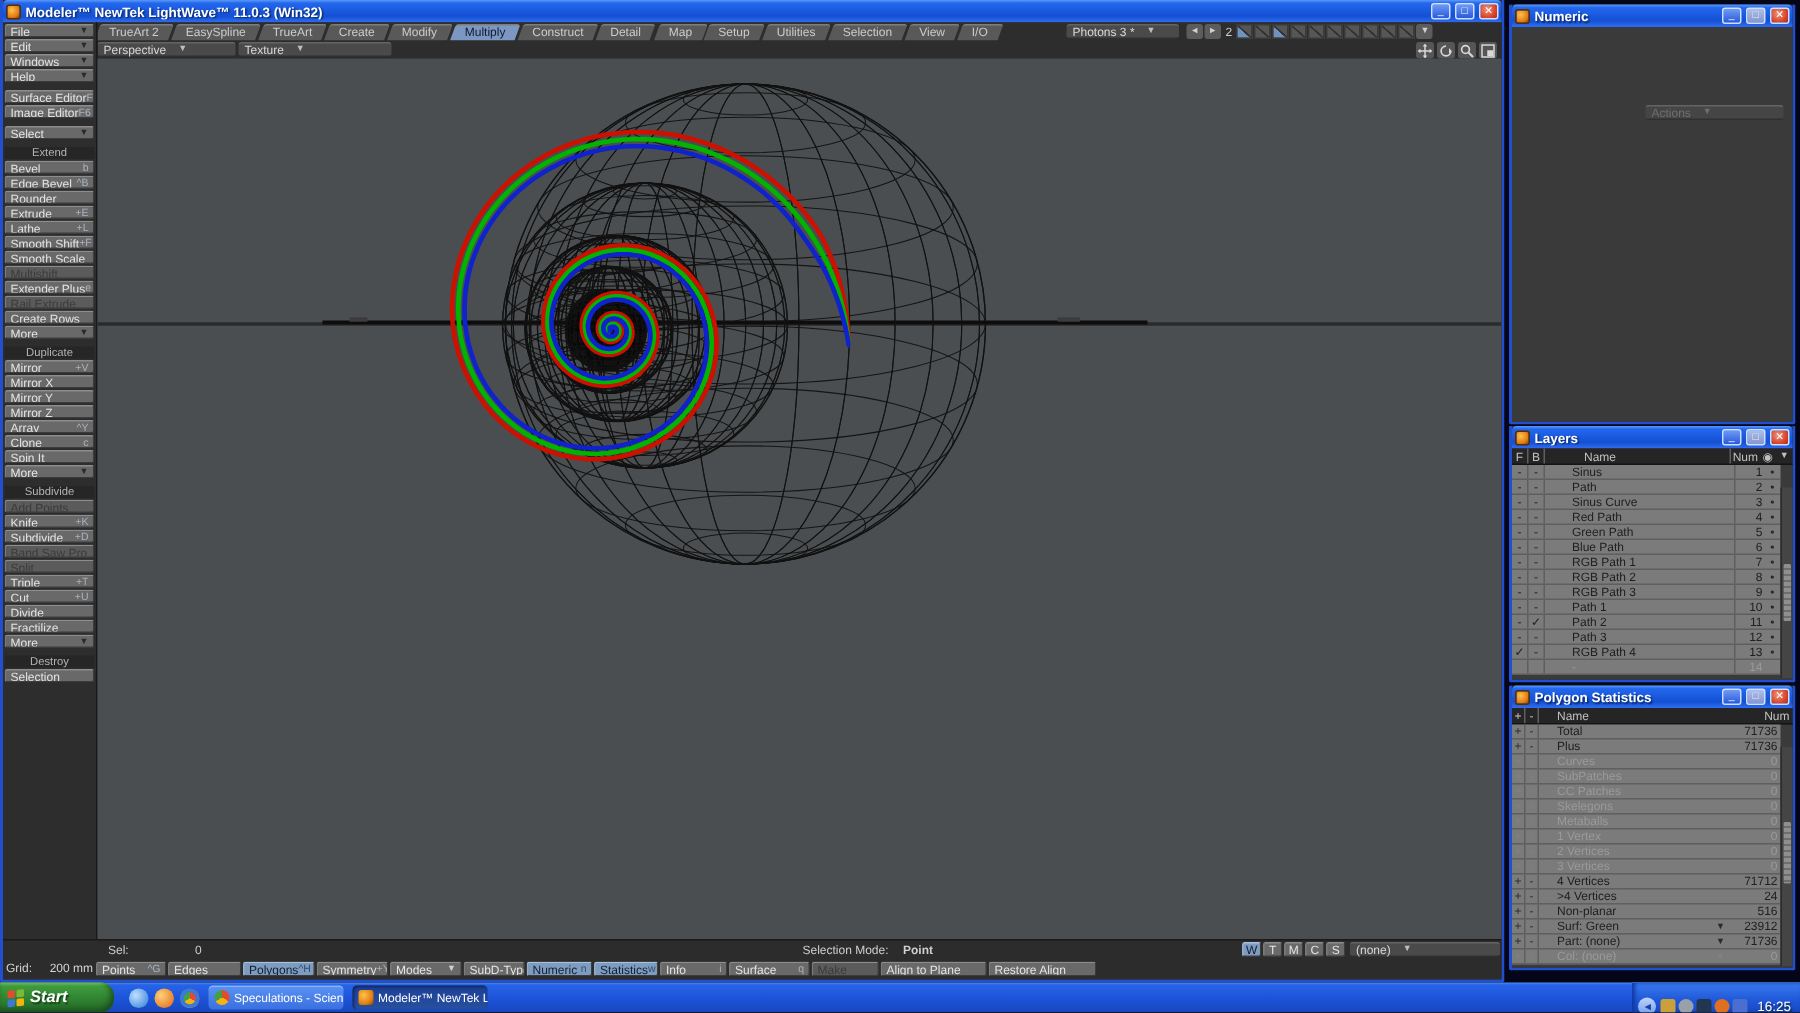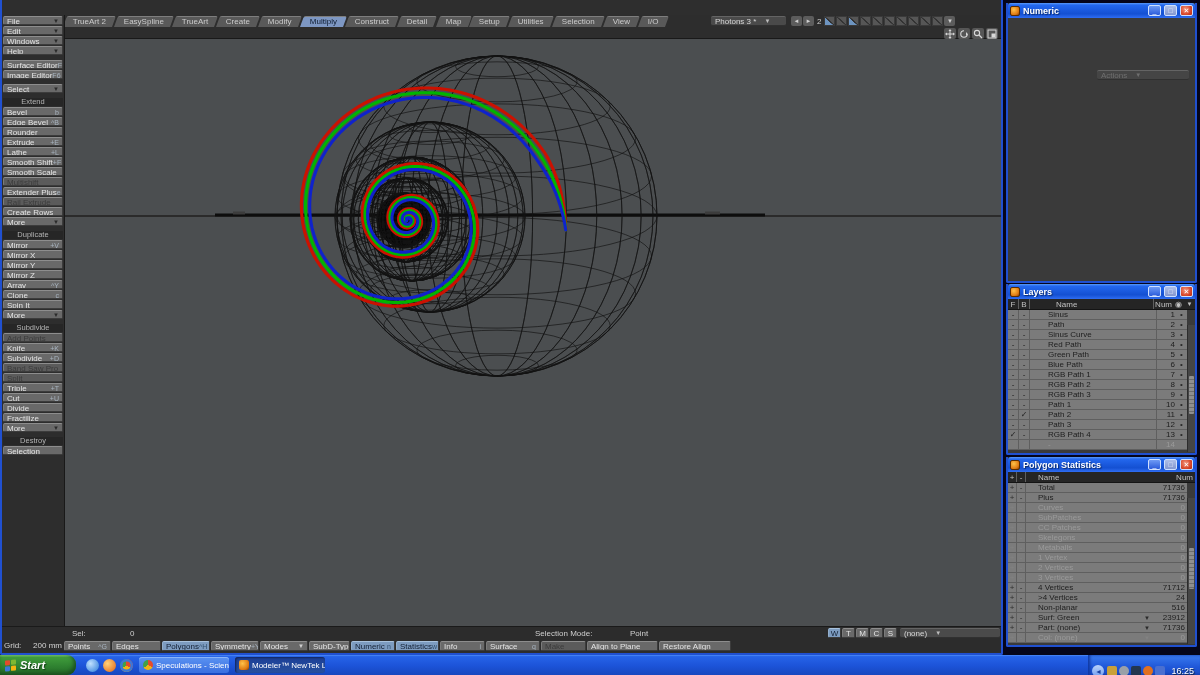--- a/index.html
+++ b/index.html
@@ -117,20 +117,27 @@
     font-size:7px;display:flex;align-items:center;justify-content:center;}
   .trico{width:10px;height:10px;border-radius:2px;flex:0 0 auto;}
   #clock{color:#fff;font-size:9px;margin-left:3px;text-shadow:1px 1px 1px #123;}
 </style>
 </head>
 <body>
 
 <div id="desktop">
 
   <div id="main-win" class="xp-win">
+    <div class="xp-title">
+      <span class="t-icon"></span>
+      <span class="t-text">Modeler™ NewTek LightWave™ 11.0.3 (Win32)</span>
+      <span class="tbtn min">_</span>
+      <span class="tbtn max">□</span>
+      <span class="tbtn close">✕</span>
+    </div>
 
     <div id="menu-area">
       <div id="tab-row">
           <div class="tab">
             <span>TrueArt 2</span>
           </div>
           <div class="tab">
             <span>EasySpline</span>
           </div>
           <div class="tab">
@@ -184,20 +191,30 @@
             <span class="tile sel"></span>
             <span class="tile"></span>
             <span class="tile"></span>
             <span class="tile"></span>
             <span class="tile"></span>
             <span class="tile"></span>
             <span class="tile"></span>
             <span class="tile"></span>
           </span>
         <span class="nav">▼</span>
+      </div>
+      <div id="row2">
+        <div class="drop" style="width:92px;">
+          <span>Perspective</span>
+            <span class="dd">▼</span>
+        </div>
+        <div class="drop" style="width:102px;">
+          <span>Texture</span>
+            <span class="dd">▼</span>
+        </div>
       </div>
       <div id="vp-icons">
         <span class="vicon">
           <svg width="10" height="10" viewBox="0 0 10 10">
               <path d="M5 0L3.5 2h3zM5 10l-1.5-2h3zM0 5l2-1.5v3zM10 5l-2-1.5v3zM4.5 2h1v6h-1zM2 4.5h6v1H2z" fill="#d8d8d8"></path>
             </svg>
         </span>
         <span class="vicon">
           <svg width="10" height="10" viewBox="0 0 10 10">
               <path d="M5 1.2a3.8 3.8 0 1 0 3.8 3.8h-1.1A2.7 2.7 0 1 1 5 2.3z" fill="#d8d8d8"></path>
@@ -516,21 +533,21 @@
           <ellipse cx="339" cy="205.8631258301639" rx="8.343458848123582" ry="2.0858647120308955" fill="none" stroke="#121212" stroke-width="0.7" opacity="1"></ellipse>
           <polyline points="500.7,190.9 500.5,184.6 500.1,178.3 499.5,172.1 498.5,165.9 497.4,159.7 496.0,153.6 494.4,147.6 492.5,141.7 490.4,135.9 488.1,130.2 485.6,124.6 482.8,119.1 479.7,113.8 476.1,108.8 472.4,103.9 468.6,99.3 464.5,94.8 460.3,90.5 456.0,86.4 451.5,82.5 446.9,78.8 442.2,75.3 437.4,72.0 432.5,68.9 427.5,66.1 422.4,63.4 417.2,61.0 412.0,58.8 406.7,56.8 401.3,55.1 396.0,53.5 390.6,52.2 385.1,51.1 379.7,50.3 374.3,49.6 368.9,49.2 363.5,49.0 358.1,49.0 352.7,49.2 347.4,49.7 342.2,50.3 337.0,51.1 331.9,52.2 326.8,53.4 321.8,54.9 317.0,56.5 312.2,58.3 307.5,60.3 302.9,62.5 298.4,64.8 294.1,67.3 289.9,70.0 285.8,72.8 281.8,75.7 278.0,78.8 274.4,82.0 270.9,85.4 267.5,88.8 264.3,92.4 261.3,96.1 258.4,99.9 255.7,103.7 253.2,107.7 250.8,111.7 248.6,115.8 246.6,120.0 244.8,124.2 243.2,128.4 241.7,132.7 240.4,137.1 239.3,141.4 238.4,145.8 237.6,150.2 237.0,154.6 236.7,158.9 236.4,163.3 236.4,167.6 236.5,172.0 236.8,176.3 237.3,180.5 237.9,184.7 238.7,188.9 239.7,193.0 240.8,197.0 242.1,201.0 243.5,204.9 245.1,208.7 246.8,212.4 248.6,216.0 250.6,219.6 252.7,223.0 255.0,226.3 257.3,229.5 259.8,232.7 262.3,235.6 265.0,238.5 267.8,241.3 270.6,243.9 273.6,246.4 276.6,248.7 279.7,250.9 282.9,253.0 286.1,255.0 289.4,256.8 292.8,258.4 296.2,259.9 299.6,261.3 303.1,262.5 306.6,263.6 310.1,264.6 313.6,265.3 317.1,266.0 320.7,266.5 324.2,266.9 327.7,267.1 331.3,267.1 334.8,267.1 338.2,266.9 341.7,266.5 345.1,266.0 348.5,265.4 351.8,264.7 355.1,263.8 358.3,262.8 361.4,261.7 364.5,260.5 367.6,259.1 370.5,257.7 373.4,256.1 376.2,254.4 378.9,252.7 381.5,250.8 384.1,248.8 386.5,246.8 388.9,244.6 391.1,242.4 393.3,240.1 395.3,237.8 397.2,235.3 399.1,232.8 400.8,230.3 402.4,227.7 403.9,225.0 405.2,222.3 406.5,219.6 407.6,216.8 408.7,214.0 409.6,211.2 410.4,208.4 411.0,205.5 411.6,202.7 412.0,199.8 412.4,197.0 412.6,194.1 412.7,191.3 412.6,188.4 412.5,185.6 412.3,182.8 411.9,180.0 411.4,177.3 410.9,174.6 410.2,172.0 409.4,169.3 408.6,166.8 407.6,164.2 406.5,161.8 405.4,159.4 404.1,157.0 402.8,154.7 401.4,152.5 399.9,150.4 398.3,148.3 396.7,146.3 395.0,144.4 393.2,142.5 391.3,140.8 389.4,139.1 387.5,137.5 385.5,136.0 383.4,134.6 381.3,133.3 379.2,132.1 377.0,130.9 374.8,129.9 372.6,128.9 370.4,128.1 368.1,127.3 365.8,126.6 363.5,126.1 361.2,125.6 358.9,125.2 356.5,124.9 354.2,124.7 351.9,124.6 349.6,124.6 347.3,124.7 345.1,124.9 342.8,125.1 340.6,125.5 338.4,125.9 336.3,126.4 334.1,127.0 332.0,127.7 330.0,128.5 328.0,129.3 326.0,130.2 324.1,131.2 322.2,132.3 320.4,133.4 318.7,134.6 317.0,135.8 315.3,137.2 313.8,138.5 312.2,140.0 310.8,141.4 309.4,143.0 308.1,144.5 306.9,146.1 305.7,147.8 304.6,149.5 303.6,151.2 302.7,152.9 301.8,154.7 301.0,156.5 300.3,158.3 299.6,160.2 299.1,162.0 298.6,163.9 298.2,165.8 297.8,167.6 297.6,169.5 297.4,171.4 297.3,173.3 297.3,175.1 297.3,177.0 297.4,178.8 297.6,180.6 297.9,182.5 298.2,184.2 298.6,186.0 299.1,187.7 299.6,189.4 300.2,191.1 300.9,192.8 301.6,194.4 302.4,195.9 303.2,197.4 304.1,198.9 305.1,200.4 306.1,201.8 307.1,203.1 308.2,204.4 309.4,205.6 310.6,206.8 311.8,207.9 313.1,209.0 314.3,210.0 315.7,211.0 317.0,211.9 318.4,212.8 319.8,213.5 321.3,214.3 322.7,214.9 324.2,215.5 325.7,216.1 327.2,216.5 328.7,217.0 330.2,217.3 331.7,217.6 333.3,217.8 334.8,218.0 336.3,218.1 337.8,218.1 339.3,218.1 340.8,218.0 342.3,217.9 343.8,217.7 345.2,217.4 346.7,217.1 348.1,216.8 349.5,216.3 350.9,215.9 352.2,215.4 353.5,214.8 354.8,214.2 356.0,213.5 357.2,212.8 358.4,212.0 359.6,211.2 360.7,210.4 361.7,209.5 362.7,208.6 363.7,207.6 364.7,206.6 365.5,205.6 366.4,204.6 367.2,203.5 367.9,202.4 368.6,201.3 369.3,200.1 369.9,199.0 370.4,197.8 371.0,196.6 371.4,195.4 371.8,194.2 372.2,193.0 372.5,191.7 372.7,190.5 372.9,189.3 373.1,188.0 373.2,186.8 373.2,185.5 373.2,184.3 373.2,183.1 373.1,181.9 372.9,180.7 372.7,179.5 372.5,178.3 372.2,177.2 371.9,176.0 371.5,174.9 371.1,173.8 370.6,172.7 370.1,171.7 369.6,170.7 369.0,169.7 368.4,168.7 367.8,167.8 367.1,166.9 366.4,166.0 365.7,165.1 364.9,164.3 364.1,163.6 363.3,162.8 362.4,162.1 361.6,161.5 360.7,160.8 359.8,160.3 358.9,159.7 357.9,159.2 357.0,158.7 356.0,158.3 355.0,157.9 354.0,157.6 353.0,157.3 352.0,157.0 351.0,156.8 350.0,156.7 349.0,156.5 348.0,156.4 347.0,156.4 346.0,156.4 345.0,156.4 344.0,156.5 343.0,156.6 342.0,156.7 341.1,156.9 340.1,157.1 339.2,157.4 338.3,157.7 337.4,158.0 336.5,158.3 335.6,158.7 334.8,159.2 334.0,159.6 333.2,160.1 332.4,160.6 331.6,161.2 330.9,161.7 330.2,162.3 329.6,162.9 328.9,163.6 328.3,164.2 327.7,164.9 327.2,165.6 326.7,166.4 326.2,167.1 325.7,167.8 325.3,168.6 324.9,169.4 324.6,170.2 324.2,171.0 323.9,171.8 323.7,172.6 323.5,173.4 323.3,174.2 323.1,175.0 323.0,175.9 322.9,176.7 322.9,177.5 322.8,178.3 322.9,179.2 322.9,180.0 323.0,180.8 323.1,181.6 323.2,182.4 323.4,183.1 323.6,183.9 323.8,184.7 324.1,185.4 324.4,186.1 324.7,186.8 325.0,187.5 325.4,188.2 325.8,188.9 326.2,189.5 326.6,190.1 327.1,190.7 327.6,191.3 328.1,191.9 328.6,192.4 329.1,192.9 329.7,193.4 330.2,193.8 330.8,194.3 331.4,194.7 332.0,195.1 332.7,195.4 333.3,195.7 333.9,196.0 334.6,196.3 335.3,196.6 335.9,196.8 336.6,197.0 337.3,197.1 337.9,197.3 338.6,197.4 339.3,197.5 340.0,197.5 340.6,197.5 341.3,197.5 342.0,197.5 342.6,197.5 343.3,197.4 343.9,197.3 344.6,197.1 345.2,197.0 345.8,196.8 346.5,196.6 347.1,196.4 347.6,196.1 348.2,195.9 348.8,195.6 349.3,195.2 349.9,194.9 350.4,194.6 350.9,194.2 351.4,193.8 351.8,193.4 352.3,193.0 352.7,192.5 353.1,192.1 353.5,191.6 353.8,191.1 354.2,190.7 354.5,190.2 354.8,189.6 355.1,189.1 355.3,188.6 355.6,188.1 355.8,187.5 356.0,187.0 356.1,186.4 356.3,185.9 356.4,185.3 356.5,184.8 356.6,184.2 356.6,183.7 356.6,183.1 356.6,182.5 356.6,182.0 356.6,181.4 356.5,180.9 356.4,180.4 356.3,179.8 356.2,179.3 356.1,178.8 355.9,178.3 355.7,177.8 355.5,177.3 355.3,176.8 355.1,176.3 354.8,175.9 354.6,175.5 354.3,175.0 354.0,174.6 353.7,174.2 353.3,173.8 353.0,173.4 352.6,173.1 352.3,172.8 351.9,172.4 351.5,172.1 351.1,171.8 350.7,171.6 350.3,171.3 349.8,171.1 349.4,170.9 349.0,170.7 348.5,170.5 348.1,170.3 347.6,170.2 347.2,170.1 346.7,169.9 346.2,169.9 345.8,169.8 345.3,169.7 344.9,169.7 344.4,169.7 343.9,169.7 343.5,169.7 343.0,169.8 342.6,169.8 342.1,169.9 341.7,170.0 341.3,170.1 340.9,170.2 340.4,170.4 340.0,170.6 339.6,170.7 339.2,170.9 338.9,171.1 338.5,171.3 338.1,171.6 337.8,171.8 337.4,172.1 337.1,172.3 336.8,172.6 336.5,172.9 336.2,173.2 335.9,173.5 335.7,173.9 335.4,174.2 335.2,174.5 335.0,174.9 334.8,175.2 334.6,175.6 334.4,175.9 334.3,176.3 334.1,176.7 334.0,177.1 333.9,177.4 333.8,177.8 333.7,178.2 333.7,178.6 333.6,179.0 333.6,179.3 333.6,179.7 333.6,180.1 333.6,180.5 333.6,180.9 333.7,181.2 333.7,181.6 333.8,182.0 333.9,182.3 334.0,182.7 334.1,183.0 334.2,183.4 334.4,183.7 334.5,184.0 334.7,184.4 334.9,184.7 335.1,185.0 335.3,185.3 335.5,185.6 335.7,185.8 335.9,186.1 336.2,186.4 336.4,186.6 336.7,186.8 336.9,187.1 337.2,187.3 337.5,187.5 337.8,187.6 338.1,187.8 338.4,188.0 338.7,188.1 339.0,188.3 339.3,188.4 339.6,188.5 339.9,188.6 340.2,188.7 340.6,188.7 340.9,188.8 341.2,188.8 341.5,188.9 341.8,188.9 342.2,188.9 342.5,188.9 342.8,188.9 343.1,188.8 343.4,188.8 343.7,188.7 344.0,188.7 344.3,188.6 344.6,188.5 344.9,188.4 345.2,188.3 345.5,188.2 345.8,188.0 346.0,187.9 346.3,187.7 346.5,187.5 346.8,187.4 347.0,187.2 347.2,187.0 347.5,186.8 347.7,186.6 347.9,186.4 348.1,186.2 348.2,185.9 348.4,185.7 348.6,185.5 348.7,185.2 348.9,185.0 349.0,184.7 349.1,184.5 349.2,184.2 349.3,183.9 349.4,183.7 349.5,183.4 349.5,183.1 349.6,182.9 349.6,182.6 349.6,182.3 349.7,182.0 349.7,181.8 349.7,181.5 349.7,181.2 349.6,181.0 349.6,180.7 349.6,180.4 349.5,180.2 349.4,179.9 349.4,179.7 349.3,179.4 349.2,179.2 349.1,179.0 349.0,178.7 348.9,178.5 348.7,178.3 348.6,178.1 348.4,177.8 348.3,177.6 348.1,177.5 348.0,177.3 347.8,177.1 347.6,176.9 347.4,176.7 347.2,176.6 347.0,176.4 346.8,176.3 346.6,176.2 346.4,176.1 346.2,175.9 346.0,175.8 345.8,175.7 345.6,175.7 345.3,175.6 345.1,175.5 344.9,175.5 344.6,175.4 344.4,175.4 344.2,175.3 344.0,175.3 343.7,175.3 343.5,175.3 343.3,175.3 343.0,175.3 342.8,175.4 342.6,175.4 342.4,175.4 342.1,175.5 341.9,175.5 341.7,175.6 341.5,175.7 341.3,175.8 341.1,175.9 340.9,176.0 340.7,176.1 340.5,176.2 340.4,176.3 340.2,176.4 340.0,176.6 339.8,176.7 339.7,176.8 339.5,177.0 339.4,177.2 339.3,177.3 339.1,177.5 339.0,177.7 338.9,177.8 338.8,178.0 338.7,178.2 338.6,178.4 338.5,178.6 338.4,178.7 338.4,178.9 338.3,179.1 338.2,179.3 338.2,179.5 338.2,179.7 338.1,179.9 338.1,180.1 338.1,180.3 338.1,180.5 338.1,180.7 338.1,180.9 338.1,181.1 338.2,181.3 338.2,181.5 338.2,181.7 338.3,181.9 338.3,182.1 338.4,182.2 338.5,182.4 338.5,182.6 338.6,182.8 338.7,182.9 338.8,183.1 338.9,183.2 339.0,183.4" fill="none" stroke="#cc1100" stroke-width="3.1" stroke-linecap="round"></polyline>
           <polyline points="500.7,190.9 500.1,184.6 499.2,178.3 498.2,172.1 496.8,166.0 495.3,160.0 493.5,154.1 491.4,148.3 489.2,142.6 486.8,137.0 484.1,131.6 481.2,126.3 478.2,121.1 475.0,116.1 471.6,111.3 468.0,106.6 464.2,102.1 460.3,97.8 456.3,93.6 452.1,89.7 447.8,85.9 443.3,82.4 438.8,79.0 434.1,75.8 429.3,72.9 424.5,70.1 419.6,67.6 414.6,65.2 409.5,63.1 404.4,61.2 399.3,59.5 394.1,58.1 388.9,56.8 383.6,55.8 378.4,54.9 373.2,54.3 367.9,53.9 362.7,53.7 357.5,53.7 352.4,54.0 347.3,54.4 342.2,55.0 337.2,55.8 332.3,56.9 327.4,58.1 322.6,59.5 317.9,61.0 313.3,62.8 308.8,64.7 304.4,66.8 300.1,69.1 295.9,71.5 291.8,74.0 287.9,76.8 284.1,79.6 280.4,82.6 276.9,85.7 273.6,88.9 270.3,92.3 267.3,95.7 264.3,99.3 261.6,102.9 259.0,106.6 256.6,110.4 254.3,114.3 252.2,118.3 250.3,122.3 248.5,126.3 247.0,130.4 245.6,134.6 244.3,138.7 243.3,142.9 242.4,147.1 241.7,151.4 241.1,155.6 240.8,159.8 240.6,164.0 240.5,168.2 240.7,172.3 241.0,176.4 241.4,180.5 242.0,184.6 242.8,188.6 243.8,192.5 244.8,196.4 246.1,200.2 247.4,203.9 249.0,207.6 250.6,211.1 252.4,214.6 254.3,218.0 256.3,221.3 258.5,224.5 260.7,227.6 263.1,230.6 265.6,233.4 268.2,236.2 270.8,238.8 273.6,241.3 276.4,243.7 279.3,246.0 282.3,248.1 285.4,250.1 288.5,251.9 291.6,253.6 294.9,255.2 298.1,256.7 301.4,258.0 304.7,259.2 308.1,260.2 311.4,261.1 314.8,261.8 318.2,262.4 321.6,262.9 325.0,263.2 328.4,263.4 331.8,263.5 335.1,263.4 338.4,263.2 341.7,262.9 345.0,262.4 348.2,261.8 351.4,261.1 354.5,260.3 357.6,259.3 360.6,258.2 363.6,257.0 366.5,255.7 369.3,254.3 372.1,252.8 374.7,251.2 377.3,249.5 379.8,247.7 382.3,245.8 384.6,243.9 386.8,241.8 389.0,239.7 391.0,237.5 393.0,235.2 394.8,232.9 396.5,230.5 398.2,228.1 399.7,225.6 401.1,223.0 402.4,220.5 403.6,217.8 404.7,215.2 405.7,212.5 406.5,209.8 407.3,207.1 407.9,204.4 408.4,201.7 408.8,199.0 409.1,196.2 409.3,193.5 409.4,190.8 409.4,188.1 409.2,185.4 409.0,182.7 408.7,180.1 408.2,177.5 407.7,174.9 407.0,172.4 406.3,169.9 405.4,167.4 404.5,165.1 403.5,162.7 402.4,160.4 401.2,158.2 399.9,156.0 398.5,153.9 397.1,151.9 395.6,149.9 394.0,148.0 392.4,146.2 390.7,144.4 389.0,142.8 387.1,141.2 385.3,139.7 383.4,138.3 381.4,136.9 379.4,135.7 377.4,134.5 375.3,133.4 373.2,132.5 371.1,131.6 369.0,130.7 366.8,130.0 364.6,129.4 362.4,128.9 360.2,128.4 358.0,128.1 355.8,127.8 353.7,127.6 351.5,127.5 349.3,127.5 347.1,127.6 345.0,127.8 342.8,128.1 340.7,128.4 338.7,128.8 336.6,129.3 334.6,129.9 332.6,130.6 330.7,131.3 328.8,132.1 326.9,133.0 325.1,133.9 323.4,134.9 321.6,136.0 320.0,137.1 318.4,138.3 316.8,139.6 315.4,140.9 313.9,142.2 312.6,143.6 311.3,145.1 310.1,146.6 308.9,148.1 307.8,149.6 306.8,151.2 305.8,152.9 304.9,154.5 304.1,156.2 303.4,157.9 302.7,159.6 302.1,161.4 301.6,163.1 301.1,164.9 300.8,166.6 300.5,168.4 300.2,170.2 300.1,171.9 300.0,173.7 300.0,175.5 300.0,177.2 300.1,179.0 300.3,180.7 300.6,182.4 300.9,184.0 301.3,185.7 301.7,187.3 302.2,188.9 302.8,190.5 303.5,192.0 304.1,193.5 304.9,195.0 305.7,196.4 306.5,197.8 307.4,199.2 308.4,200.5 309.4,201.7 310.4,202.9 311.5,204.1 312.6,205.2 313.8,206.3 314.9,207.3 316.2,208.2 317.4,209.1 318.7,209.9 320.0,210.7 321.3,211.5 322.7,212.1 324.0,212.7 325.4,213.3 326.8,213.8 328.2,214.2 329.6,214.6 331.1,214.9 332.5,215.2 333.9,215.4 335.3,215.5 336.8,215.6 338.2,215.6 339.6,215.6 341.0,215.5 342.4,215.4 343.7,215.2 345.1,215.0 346.4,214.7 347.7,214.3 349.0,213.9 350.3,213.5 351.6,213.0 352.8,212.4 354.0,211.9 355.1,211.2 356.2,210.5 357.3,209.8 358.4,209.1 359.4,208.3 360.4,207.5 361.3,206.6 362.2,205.7 363.1,204.8 363.9,203.8 364.7,202.9 365.4,201.9 366.1,200.8 366.8,199.8 367.4,198.7 367.9,197.7 368.4,196.6 368.9,195.5 369.3,194.3 369.7,193.2 370.0,192.1 370.2,190.9 370.5,189.8 370.6,188.6 370.8,187.5 370.9,186.3 370.9,185.2 370.9,184.1 370.8,182.9 370.7,181.8 370.6,180.7 370.4,179.6 370.2,178.5 369.9,177.5 369.6,176.4 369.2,175.4 368.9,174.4 368.4,173.4 368.0,172.4 367.5,171.5 366.9,170.6 366.4,169.7 365.8,168.8 365.1,168.0 364.5,167.2 363.8,166.4 363.1,165.7 362.4,165.0 361.6,164.3 360.8,163.7 360.0,163.1 359.2,162.5 358.4,162.0 357.5,161.5 356.6,161.1 355.8,160.6 354.9,160.3 354.0,159.9 353.1,159.6 352.2,159.4 351.2,159.1 350.3,158.9 349.4,158.8 348.5,158.7 347.5,158.6 346.6,158.6 345.7,158.5 344.8,158.6 343.9,158.7 343.0,158.8 342.1,158.9 341.2,159.1 340.4,159.3 339.5,159.5 338.7,159.8 337.9,160.1 337.1,160.4 336.3,160.8 335.5,161.2 334.8,161.6 334.1,162.1 333.4,162.5 332.7,163.0 332.1,163.6 331.4,164.1 330.8,164.7 330.3,165.3 329.7,165.9 329.2,166.5 328.7,167.1 328.3,167.8 327.8,168.4 327.4,169.1 327.0,169.8 326.7,170.5 326.4,171.2 326.1,172.0 325.8,172.7 325.6,173.4 325.4,174.2 325.3,174.9 325.1,175.7 325.0,176.4 325.0,177.1 324.9,177.9 324.9,178.6 324.9,179.4 325.0,180.1 325.1,180.8 325.2,181.5 325.3,182.2 325.5,182.9 325.7,183.6 325.9,184.3 326.1,184.9 326.4,185.6 326.7,186.2 327.0,186.8 327.3,187.4 327.7,188.0 328.0,188.6 328.4,189.1 328.8,189.7 329.3,190.2 329.7,190.7 330.2,191.1 330.7,191.6 331.2,192.0 331.7,192.4 332.2,192.8 332.7,193.1 333.3,193.5 333.9,193.8 334.4,194.1 335.0,194.3 335.6,194.5 336.2,194.8 336.7,194.9 337.3,195.1 337.9,195.2 338.5,195.3 339.1,195.4 339.7,195.5 340.3,195.5 340.9,195.6 341.5,195.5 342.1,195.5 342.7,195.5 343.3,195.4 343.8,195.3 344.4,195.2 344.9,195.0 345.5,194.8 346.0,194.7 346.6,194.4 347.1,194.2 347.6,194.0 348.1,193.7 348.5,193.4 349.0,193.1 349.4,192.8 349.9,192.5 350.3,192.1 350.7,191.8 351.1,191.4 351.4,191.0 351.8,190.6 352.1,190.2 352.4,189.8 352.7,189.4 353.0,188.9 353.2,188.5 353.4,188.0 353.7,187.6 353.9,187.1 354.0,186.6 354.2,186.2 354.3,185.7 354.4,185.2 354.5,184.7 354.6,184.2 354.7,183.8 354.7,183.3 354.7,182.8 354.7,182.3 354.7,181.8 354.7,181.4 354.6,180.9 354.5,180.5 354.4,180.0 354.3,179.6 354.2,179.1 354.0,178.7 353.9,178.3 353.7,177.8 353.5,177.4 353.3,177.0 353.1,176.7 352.8,176.3 352.6,175.9 352.3,175.6 352.0,175.2 351.8,174.9 351.5,174.6 351.2,174.3 350.8,174.0 350.5,173.8 350.2,173.5 349.8,173.3 349.5,173.0 349.1,172.8 348.8,172.6 348.4,172.5 348.0,172.3 347.6,172.2 347.3,172.0 346.9,171.9 346.5,171.8 346.1,171.7 345.7,171.7 345.3,171.6 344.9,171.6 344.6,171.6 344.2,171.6 343.8,171.6 343.4,171.6 343.0,171.7 342.7,171.7 342.3,171.8 341.9,171.9 341.6,172.0 341.2,172.1 340.9,172.2 340.5,172.4 340.2,172.5 339.9,172.7 339.6,172.8 339.3,173.0 339.0,173.2 338.7,173.4 338.4,173.7 338.2,173.9 337.9,174.1 337.7,174.4 337.4,174.6 337.2,174.9 337.0,175.1 336.8,175.4 336.6,175.7 336.5,176.0 336.3,176.3 336.2,176.6 336.0,176.9 335.9,177.2 335.8,177.5 335.7,177.8 335.6,178.1 335.6,178.4 335.5,178.7 335.5,179.0 335.4,179.4 335.4,179.7 335.4,180.0 335.4,180.3 335.4,180.6 335.5,180.9 335.5,181.2 335.6,181.5 335.6,181.8 335.7,182.1 335.8,182.4 335.9,182.6 336.0,182.9 336.1,183.2 336.3,183.4 336.4,183.7 336.5,183.9 336.7,184.2 336.9,184.4 337.0,184.6 337.2,184.8 337.4,185.0 337.6,185.2 337.8,185.4 338.0,185.6 338.2,185.8 338.5,185.9 338.7,186.1 338.9,186.2 339.1,186.4 339.4,186.5 339.6,186.6 339.9,186.7 340.1,186.8 340.4,186.8 340.6,186.9 340.9,187.0 341.1,187.0 341.4,187.1 341.6,187.1 341.9,187.1 342.1,187.1 342.4,187.1 342.6,187.1 342.8,187.1 343.1,187.0 343.3,187.0 343.6,186.9 343.8,186.9 344.0,186.8 344.3,186.7 344.5,186.7 344.7,186.6 344.9,186.5 345.1,186.3 345.3,186.2 345.5,186.1 345.7,186.0 345.9,185.8 346.0,185.7 346.2,185.5 346.4,185.4 346.5,185.2 346.7,185.1 346.8,184.9 346.9,184.7 347.1,184.5 347.2,184.3 347.3,184.2 347.4,184.0 347.5,183.8 347.6,183.6 347.6,183.4 347.7,183.2 347.7,183.0 347.8,182.8 347.8,182.6 347.9,182.4 347.9,182.2 347.9,182.0 347.9,181.8 347.9,181.6 347.9,181.4 347.9,181.2 347.9,181.0 347.8,180.8 347.8,180.6 347.8,180.4 347.7,180.2 347.6,180.0 347.6,179.9 347.5,179.7 347.4,179.5 347.3,179.3 347.2,179.2 347.1,179.0 347.0,178.9 346.9,178.7 346.8,178.6 346.7,178.5 346.6,178.3 346.4,178.2 346.3,178.1 346.2,178.0 346.0,177.9 345.9,177.8 345.7,177.7 345.6,177.6 345.4,177.5 345.3,177.4 345.1,177.4 345.0,177.3 344.8,177.2 344.6,177.2 344.5,177.1 344.3,177.1 344.2,177.1 344.0,177.1 343.8,177.0 343.7,177.0 343.5,177.0 343.3,177.0 343.2,177.1 343.0,177.1 342.9,177.1 342.7,177.1 342.6,177.2 342.4,177.2 342.3,177.3 342.1,177.3 342.0,177.4 341.8,177.4 341.7,177.5 341.6,177.6 341.4,177.6 341.3,177.7 341.2,177.8 341.1,177.9 341.0,178.0 340.9,178.1 340.8,178.2 340.7,178.3 340.6,178.4 340.5,178.5 340.4,178.6 340.3,178.8 340.3,178.9 340.2,179.0 340.1,179.1 340.1,179.3 340.0,179.4 340.0,179.5 339.9,179.6 339.9,179.8 339.9,179.9 339.9,180.0 339.8,180.2 339.8,180.3 339.8,180.4 339.8,180.6 339.8,180.7 339.8,180.8 339.8,180.9 339.9,181.1 339.9,181.2 339.9,181.3 339.9,181.4 340.0,181.6 340.0,181.7 340.1,181.8 340.1,181.9 340.2,182.0 340.2,182.1 340.3,182.2 340.3,182.3 340.4,182.4 340.5,182.5" fill="none" stroke="#00b400" stroke-width="3.1" stroke-linecap="round"></polyline>
           <polyline points="500.7,190.9 499.7,184.6 498.4,178.4 496.8,172.2 495.1,166.2 493.1,160.3 490.9,154.5 488.5,148.9 485.9,143.4 483.1,138.1 480.1,133.0 476.9,128.0 473.6,123.2 470.3,118.4 467.0,113.8 463.5,109.3 459.9,104.9 456.1,100.8 452.2,96.8 448.2,93.0 444.0,89.3 439.7,85.9 435.3,82.7 430.8,79.6 426.2,76.8 421.5,74.1 416.8,71.7 412.0,69.5 407.1,67.4 402.2,65.6 397.2,64.0 392.2,62.6 387.2,61.4 382.1,60.4 377.1,59.6 372.1,59.0 367.0,58.6 362.0,58.5 357.0,58.5 352.0,58.7 347.1,59.1 342.2,59.7 337.4,60.5 332.7,61.5 328.0,62.7 323.4,64.1 318.9,65.6 314.4,67.3 310.1,69.1 305.8,71.2 301.7,73.3 297.7,75.7 293.8,78.1 290.0,80.8 286.4,83.5 282.9,86.4 279.5,89.4 276.2,92.5 273.1,95.7 270.2,99.0 267.4,102.4 264.8,106.0 262.3,109.5 260.0,113.2 257.8,116.9 255.8,120.7 253.9,124.6 252.3,128.5 250.8,132.4 249.4,136.4 248.2,140.4 247.2,144.5 246.4,148.5 245.7,152.5 245.2,156.6 244.9,160.6 244.7,164.7 244.7,168.7 244.8,172.7 245.1,176.6 245.6,180.6 246.2,184.4 246.9,188.3 247.8,192.0 248.9,195.7 250.1,199.4 251.4,203.0 252.8,206.5 254.4,209.9 256.1,213.2 258.0,216.5 259.9,219.6 262.0,222.7 264.2,225.6 266.5,228.5 268.8,231.2 271.3,233.9 273.9,236.4 276.5,238.8 279.2,241.0 282.0,243.2 284.9,245.2 287.8,247.1 290.8,248.9 293.8,250.5 296.9,252.0 300.0,253.4 303.2,254.7 306.4,255.8 309.6,256.7 312.8,257.6 316.1,258.3 319.3,258.9 322.6,259.3 325.8,259.6 329.0,259.8 332.3,259.9 335.5,259.8 338.6,259.6 341.8,259.2 344.9,258.8 348.0,258.2 351.0,257.5 354.0,256.7 357.0,255.8 359.8,254.7 362.7,253.6 365.4,252.3 368.1,251.0 370.7,249.6 373.3,248.0 375.8,246.4 378.2,244.6 380.5,242.8 382.7,241.0 384.8,239.0 386.8,237.0 388.8,234.9 390.6,232.7 392.4,230.5 394.0,228.2 395.6,225.8 397.0,223.5 398.4,221.0 399.6,218.6 400.7,216.1 401.8,213.6 402.7,211.0 403.5,208.5 404.2,205.9 404.8,203.3 405.3,200.7 405.6,198.1 405.9,195.5 406.1,192.9 406.2,190.3 406.1,187.7 406.0,185.2 405.7,182.6 405.4,180.1 405.0,177.7 404.4,175.2 403.8,172.8 403.1,170.4 402.3,168.1 401.4,165.9 400.4,163.6 399.3,161.5 398.2,159.3 397.0,157.3 395.7,155.3 394.3,153.4 392.9,151.5 391.4,149.7 389.9,148.0 388.2,146.3 386.6,144.8 384.8,143.3 383.1,141.8 381.3,140.5 379.4,139.2 377.5,138.1 375.6,137.0 373.6,136.0 371.6,135.0 369.6,134.2 367.6,133.4 365.5,132.8 363.5,132.2 361.4,131.7 359.3,131.3 357.2,131.0 355.1,130.7 353.1,130.6 351.0,130.5 348.9,130.5 346.9,130.6 344.9,130.8 342.8,131.0 340.9,131.3 338.9,131.7 337.0,132.2 335.1,132.8 333.2,133.4 331.4,134.1 329.6,134.9 327.8,135.7 326.1,136.6 324.5,137.6 322.9,138.6 321.3,139.7 319.8,140.8 318.4,142.0 317.0,143.2 315.6,144.5 314.4,145.8 313.2,147.2 312.0,148.6 310.9,150.0 309.9,151.5 308.9,153.0 308.0,154.5 307.2,156.1 306.5,157.7 305.8,159.3 305.2,160.9 304.6,162.6 304.1,164.2 303.7,165.9 303.4,167.5 303.1,169.2 302.9,170.8 302.7,172.5 302.7,174.2 302.6,175.8 302.7,177.5 302.8,179.1 303.0,180.7 303.3,182.3 303.6,183.9 303.9,185.4 304.4,186.9 304.9,188.4 305.4,189.9 306.0,191.3 306.7,192.7 307.4,194.1 308.1,195.4 308.9,196.7 309.8,198.0 310.7,199.2 311.6,200.4 312.6,201.5 313.6,202.6 314.6,203.6 315.7,204.6 316.8,205.5 318.0,206.4 319.1,207.2 320.3,208.0 321.6,208.7 322.8,209.4 324.1,210.0 325.3,210.5 326.6,211.1 327.9,211.5 329.3,211.9 330.6,212.3 331.9,212.5 333.2,212.8 334.5,213.0 335.9,213.1 337.2,213.2 338.5,213.2 339.8,213.1 341.1,213.1 342.4,212.9 343.7,212.7 344.9,212.5 346.2,212.2 347.4,211.9 348.6,211.5 349.8,211.1 350.9,210.6 352.0,210.1 353.1,209.5 354.2,209.0 355.2,208.3 356.3,207.7 357.2,207.0 358.2,206.2 359.1,205.4 359.9,204.6 360.8,203.8 361.5,203.0 362.3,202.1 363.0,201.2 363.7,200.2 364.3,199.3 364.9,198.3 365.4,197.3 365.9,196.3 366.4,195.3 366.8,194.3 367.2,193.3 367.5,192.2 367.8,191.2 368.0,190.1 368.2,189.1 368.4,188.0 368.5,187.0 368.6,185.9 368.6,184.8 368.6,183.8 368.5,182.8 368.4,181.7 368.3,180.7 368.1,179.7 367.9,178.7 367.6,177.8 367.3,176.8 367.0,175.9 366.6,175.0 366.2,174.1 365.8,173.2 365.3,172.3 364.8,171.5 364.3,170.7 363.8,169.9 363.2,169.2 362.6,168.4 361.9,167.7 361.3,167.1 360.6,166.4 359.9,165.8 359.2,165.3 358.5,164.7 357.7,164.2 357.0,163.7 356.2,163.3 355.4,162.9 354.6,162.5 353.8,162.2 352.9,161.9 352.1,161.6 351.3,161.4 350.5,161.2 349.6,161.0 348.8,160.9 347.9,160.8 347.1,160.8 346.3,160.7 345.4,160.7 344.6,160.8 343.8,160.8 343.0,160.9 342.2,161.1 341.4,161.3 340.6,161.4 339.9,161.7 339.1,161.9 338.4,162.2 337.7,162.5 337.0,162.9 336.3,163.2 335.6,163.6 335.0,164.0 334.4,164.4 333.8,164.9 333.2,165.4 332.7,165.9 332.1,166.4 331.6,166.9 331.1,167.5 330.7,168.0 330.2,168.6 329.8,169.2 329.5,169.8 329.1,170.4 328.8,171.0 328.5,171.7 328.2,172.3 328.0,173.0 327.8,173.6 327.6,174.3 327.4,174.9 327.3,175.6 327.2,176.3 327.1,176.9 327.0,177.6 327.0,178.2 327.0,178.9 327.0,179.5 327.1,180.2 327.2,180.8 327.3,181.5 327.4,182.1 327.5,182.7 327.7,183.3 327.9,183.9 328.1,184.5 328.4,185.0 328.6,185.6 328.9,186.1 329.2,186.7 329.5,187.2 329.9,187.7 330.2,188.1 330.6,188.6 331.0,189.0 331.4,189.5 331.8,189.9 332.2,190.2 332.7,190.6 333.1,190.9 333.6,191.3 334.1,191.6 334.5,191.9 335.0,192.1 335.5,192.4 336.0,192.6 336.5,192.8 337.1,192.9 337.6,193.1 338.1,193.2 338.6,193.3 339.1,193.4 339.7,193.5 340.2,193.5 340.7,193.6 341.2,193.6 341.7,193.5 342.2,193.5 342.7,193.5 343.2,193.4 343.7,193.3 344.2,193.2 344.7,193.0 345.1,192.9 345.6,192.7 346.0,192.5 346.5,192.3 346.9,192.1 347.3,191.9 347.7,191.6 348.1,191.4 348.5,191.1 348.8,190.8 349.2,190.5 349.5,190.2 349.8,189.9 350.1,189.5 350.4,189.2 350.7,188.8 351.0,188.5 351.2,188.1 351.4,187.7 351.6,187.3 351.8,186.9 352.0,186.5 352.2,186.2 352.3,185.7 352.4,185.3 352.5,184.9 352.6,184.5 352.7,184.1 352.7,183.7 352.8,183.3 352.8,182.9 352.8,182.5 352.8,182.1 352.8,181.7 352.7,181.3 352.7,180.9 352.6,180.5 352.5,180.2 352.4,179.8 352.3,179.4 352.2,179.1 352.0,178.7 351.9,178.4 351.7,178.1 351.5,177.7 351.3,177.4 351.1,177.1 350.9,176.8 350.7,176.5 350.4,176.3 350.2,176.0 349.9,175.8 349.7,175.5 349.4,175.3 349.1,175.1 348.9,174.9 348.6,174.7 348.3,174.5 348.0,174.4 347.7,174.2 347.4,174.1 347.1,173.9 346.8,173.8 346.4,173.7 346.1,173.7 345.8,173.6 345.5,173.5 345.2,173.5 344.9,173.5 344.6,173.4 344.2,173.4 343.9,173.4 343.6,173.5 343.3,173.5 343.0,173.5 342.7,173.6 342.4,173.7 342.1,173.7 341.9,173.8 341.6,173.9 341.3,174.0 341.1,174.1 340.8,174.3 340.5,174.4 340.3,174.6 340.1,174.7 339.8,174.9 339.6,175.1 339.4,175.2 339.2,175.4 339.0,175.6 338.8,175.8 338.7,176.0 338.5,176.2 338.3,176.4 338.2,176.7 338.1,176.9 337.9,177.1 337.8,177.3 337.7,177.6 337.6,177.8 337.5,178.1 337.5,178.3 337.4,178.5 337.3,178.8 337.3,179.0 337.3,179.3 337.2,179.5 337.2,179.7 337.2,180.0 337.2,180.2 337.2,180.5 337.3,180.7 337.3,180.9 337.3,181.1 337.4,181.4 337.5,181.6 337.5,181.8 337.6,182.0 337.7,182.2 337.8,182.4 337.9,182.6 338.0,182.8 338.1,183.0 338.2,183.2 338.3,183.3 338.5,183.5 338.6,183.7 338.7,183.8 338.9,184.0 339.0,184.1 339.2,184.2 339.3,184.4 339.5,184.5 339.7,184.6 339.9,184.7 340.0,184.8 340.2,184.9 340.4,185.0 340.6,185.0 340.7,185.1 340.9,185.2 341.1,185.2 341.3,185.2 341.5,185.3 341.6,185.3 341.8,185.3 342.0,185.3 342.2,185.3 342.4,185.3 342.5,185.3 342.7,185.3 342.9,185.3 343.1,185.2 343.2,185.2 343.4,185.2 343.6,185.1 343.7,185.1 343.9,185.0 344.0,184.9 344.2,184.8 344.3,184.8 344.5,184.7 344.6,184.6 344.7,184.5 344.8,184.4 345.0,184.3 345.1,184.2 345.2,184.1 345.3,184.0 345.4,183.9 345.5,183.7 345.6,183.6 345.6,183.5 345.7,183.4 345.8,183.2 345.8,183.1 345.9,183.0 346.0,182.8 346.0,182.7 346.0,182.6 346.1,182.4 346.1,182.3 346.1,182.2 346.2,182.0 346.2,181.9 346.2,181.8 346.2,181.6 346.2,181.5 346.2,181.4 346.1,181.2 346.1,181.1 346.1,181.0 346.1,180.9 346.0,180.7 346.0,180.6 346.0,180.5 345.9,180.4 345.9,180.3 345.8,180.2 345.7,180.1 345.7,180.0 345.6,179.9 345.5,179.8 345.5,179.7 345.4,179.6 345.3,179.5 345.2,179.5 345.2,179.4 345.1,179.3 345.0,179.2 344.9,179.2 344.8,179.1 344.7,179.1 344.6,179.0 344.5,179.0 344.4,178.9 344.3,178.9 344.2,178.9 344.1,178.8 344.0,178.8 343.9,178.8 343.9,178.8 343.8,178.8 343.7,178.8 343.6,178.8 343.5,178.8 343.4,178.8 343.3,178.8 343.2,178.8 343.1,178.8 343.0,178.8 342.9,178.8 342.8,178.9 342.8,178.9 342.7,178.9 342.6,179.0 342.5,179.0 342.5,179.0 342.4,179.1 342.3,179.1 342.2,179.2 342.2,179.2 342.1,179.3 342.1,179.3 342.0,179.4 342.0,179.4 341.9,179.5 341.9,179.6 341.8,179.6 341.8,179.7 341.7,179.8 341.7,179.8 341.7,179.9 341.6,179.9 341.6,180.0 341.6,180.1 341.6,180.1 341.5,180.2 341.5,180.3 341.5,180.3 341.5,180.4 341.5,180.5 341.5,180.5 341.5,180.6 341.5,180.7 341.5,180.7 341.5,180.8 341.5,180.9 341.5,180.9 341.6,181.0 341.6,181.0 341.6,181.1 341.6,181.1 341.6,181.2 341.7,181.2 341.7,181.3 341.7,181.3 341.8,181.4 341.8,181.4 341.8,181.5 341.9,181.5 341.9,181.6 341.9,181.6 342.0,181.6" fill="none" stroke="#0f22cc" stroke-width="3.1" stroke-linecap="round"></polyline>
         </svg></div>
 
     <div id="statusrow">
       <span class="lab" style="left:70px;">Sel:</span>
       <span class="lab" style="left:128px;">0</span>
       <span class="lab" style="left:533px;">Selection Mode:</span>
-      <span class="lab" style="left:628px;">Point</span>
+      <span class="lab" style="left:600px;font-weight:bold;">Point</span>
       <span id="wtmcs">
           <span class="lwb active">W</span>
           <span class="lwb">T</span>
           <span class="lwb">M</span>
           <span class="lwb">C</span>
           <span class="lwb">S</span>
         </span>
       <div id="vmap-drop" class="drop">
         <span>(none)</span>
           <span class="dd">▼</span>

